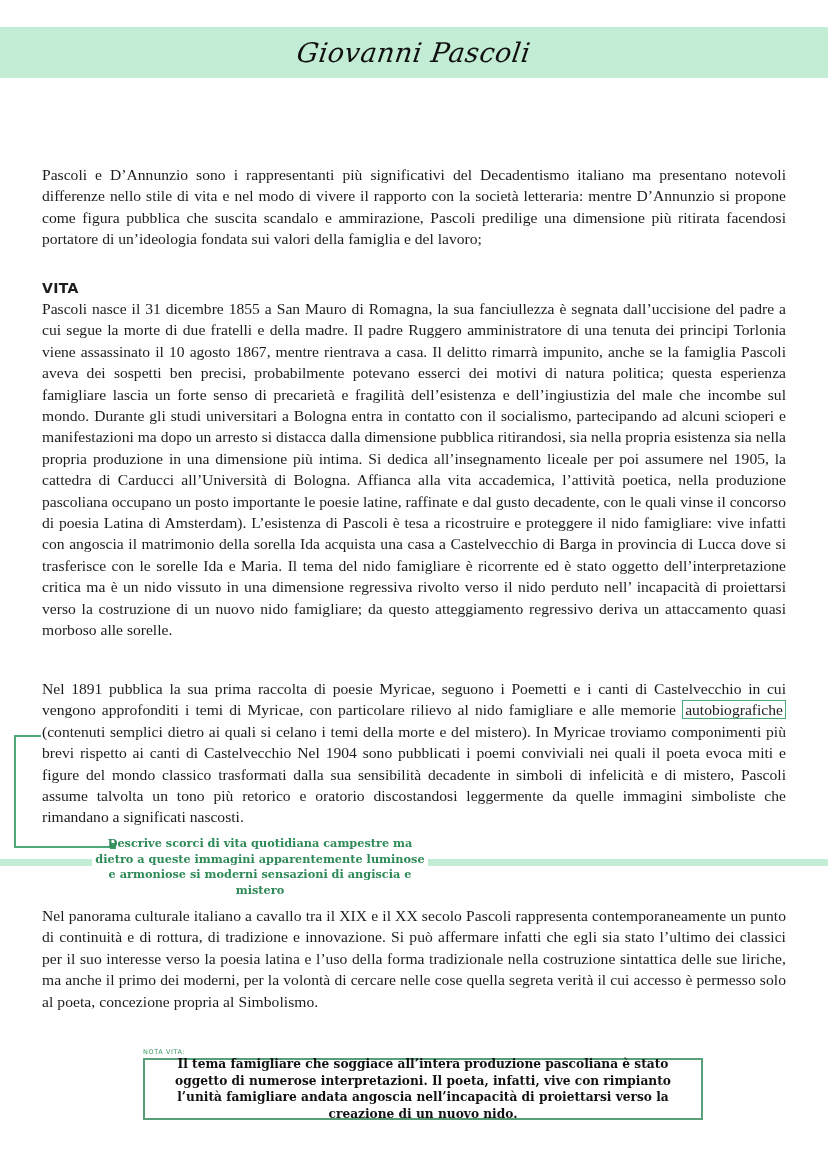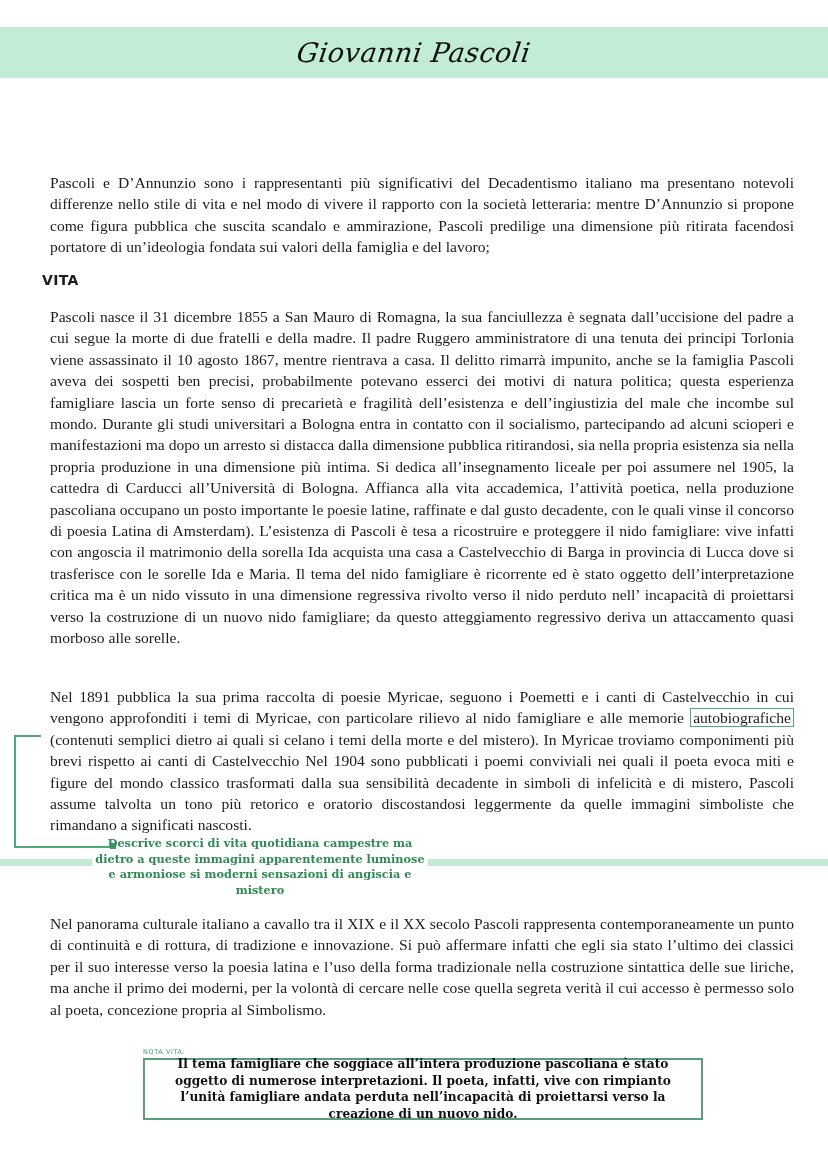--- a/index.html
+++ b/index.html
@@ -3,23 +3,23 @@
 <meta charset="utf-8">
 <style>
   html, body { margin: 0; padding: 0; background: #ffffff; }
   body { width: 828px; height: 1171px; position: relative; overflow: hidden;
          font-family: "Liberation Serif", "DejaVu Serif", serif; color: #1c1c1c; }
   .banner { position: absolute; left: 0; top: 27px; width: 828px; height: 51px; background: #c3ecd4;
             display: flex; align-items: center; justify-content: center; }
   .banner-title { font-family: "DejaVu Serif", serif; font-style: italic; font-size: 27px;
                   color: #111; letter-spacing: 0.5px; transform: skewX(-8deg); font-weight: normal; }
   .para { position: absolute; left: 42px; width: 744px; font-size: 15.6px; line-height: 21.4px;
-          text-align: justify; margin: 8px; }
+          text-align: justify; margin: 0; }
   .p-intro { top: 164px; }
-  .heading { position: absolute; left: 42px; top: 272px; font-family: "DejaVu Sans", sans-serif;
+  .heading { position: absolute; left: 42px; top: 280px; font-family: "DejaVu Sans", sans-serif;
              font-weight: bold; font-size: 14px; margin: 0; letter-spacing: 0.3px; }
   .p-vita { top: 298px; }
   .p-myricae { top: 678px; }
   .p-panorama { top: 905px; letter-spacing: 0.05px; }
   .boxed { border: 1.5px solid #4fa878; padding: 0 2px; font-family: Liberation Serif, serif; }
   .connector-v { position: absolute; left: 14px; top: 735px; width: 1.5px; height: 112px; background: #4fa878; }
   .connector-h1 { position: absolute; left: 14px; top: 735px; width: 27px; height: 1.5px; background: #4fa878; }
   .connector-h2 { position: absolute; left: 14px; top: 846px; width: 96px; height: 1.5px; background: #4fa878; }
   .bullet { position: absolute; left: 110px; top: 843px; width: 6px; height: 6px; background: #3d9a65; }
   .stripe-left { position: absolute; left: 0; top: 859px; width: 92px; height: 7px; background: #c3ecd4; }
@@ -54,14 +54,14 @@
 <div class="connector-h2"></div>
 <div class="stripe-left"></div>
 <div class="stripe-right"></div>
 <div class="bullet"></div>
 <div class="annotation">Descrive scorci di vita quotidiana campestre  ma dietro a queste immagini apparentemente luminose e armoniose si moderni sensazioni di angiscia e mistero</div>
 
 <p class="para p-panorama">Nel panorama culturale italiano a cavallo tra il XIX e il XX secolo Pascoli rappresenta contemporaneamente un punto di continuità e di rottura, di tradizione e innovazione. Si può affermare infatti che egli sia stato l’ultimo dei classici per il suo interesse verso la poesia latina e l’uso della forma tradizionale nella costruzione sintattica delle sue liriche, ma anche il primo dei moderni, per la volontà di cercare nelle cose quella segreta verità il cui accesso è permesso solo al poeta, concezione propria al Simbolismo.</p>
 
 <div class="nota-label">NOTA VITA:</div>
 <div class="nota-box">
-  <p class="nota-text">Il tema famigliare che soggiace all’intera produzione pascoliana è stato oggetto di numerose interpretazioni. Il poeta, infatti, vive con rimpianto l’unità famigliare andata perduta nell’incapacità di proiettarsi verso la creazione di un nuovo nido.</p>
+  <p class="nota-text">Il tema famigliare che soggiace all’intera produzione pascoliana è stato oggetto di numerose interpretazioni. Il poeta, infatti, vive con rimpianto l’unità famigliare andata angoscia nell’incapacità di proiettarsi verso la creazione di un nuovo nido.</p>
 </div>
 
 </body></html>

